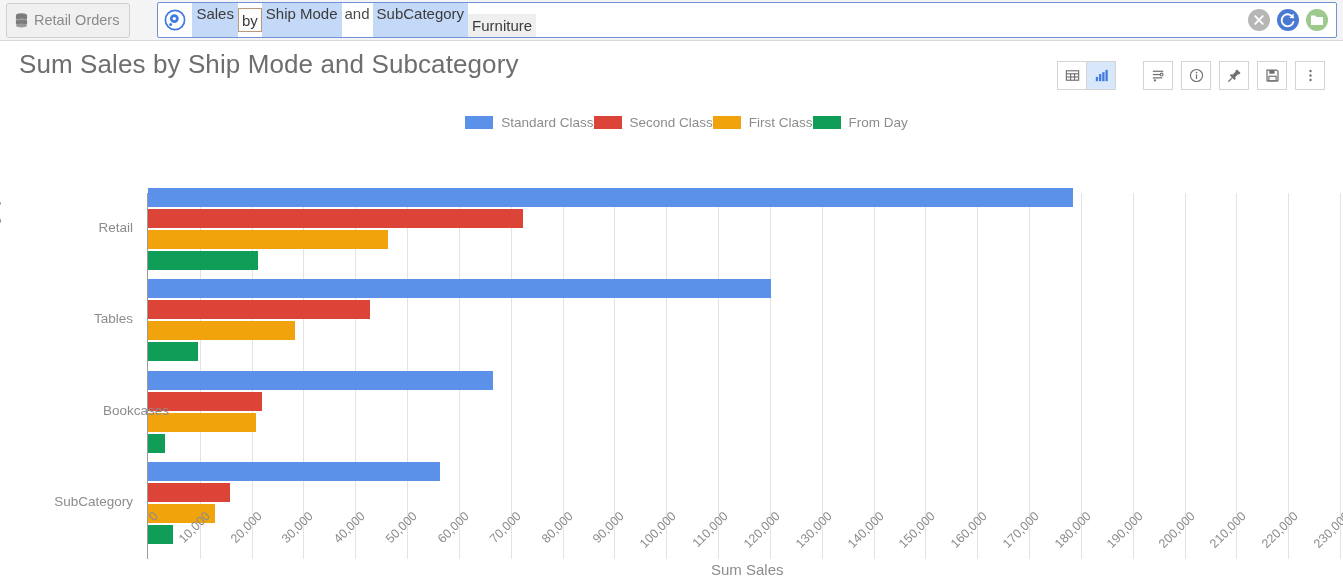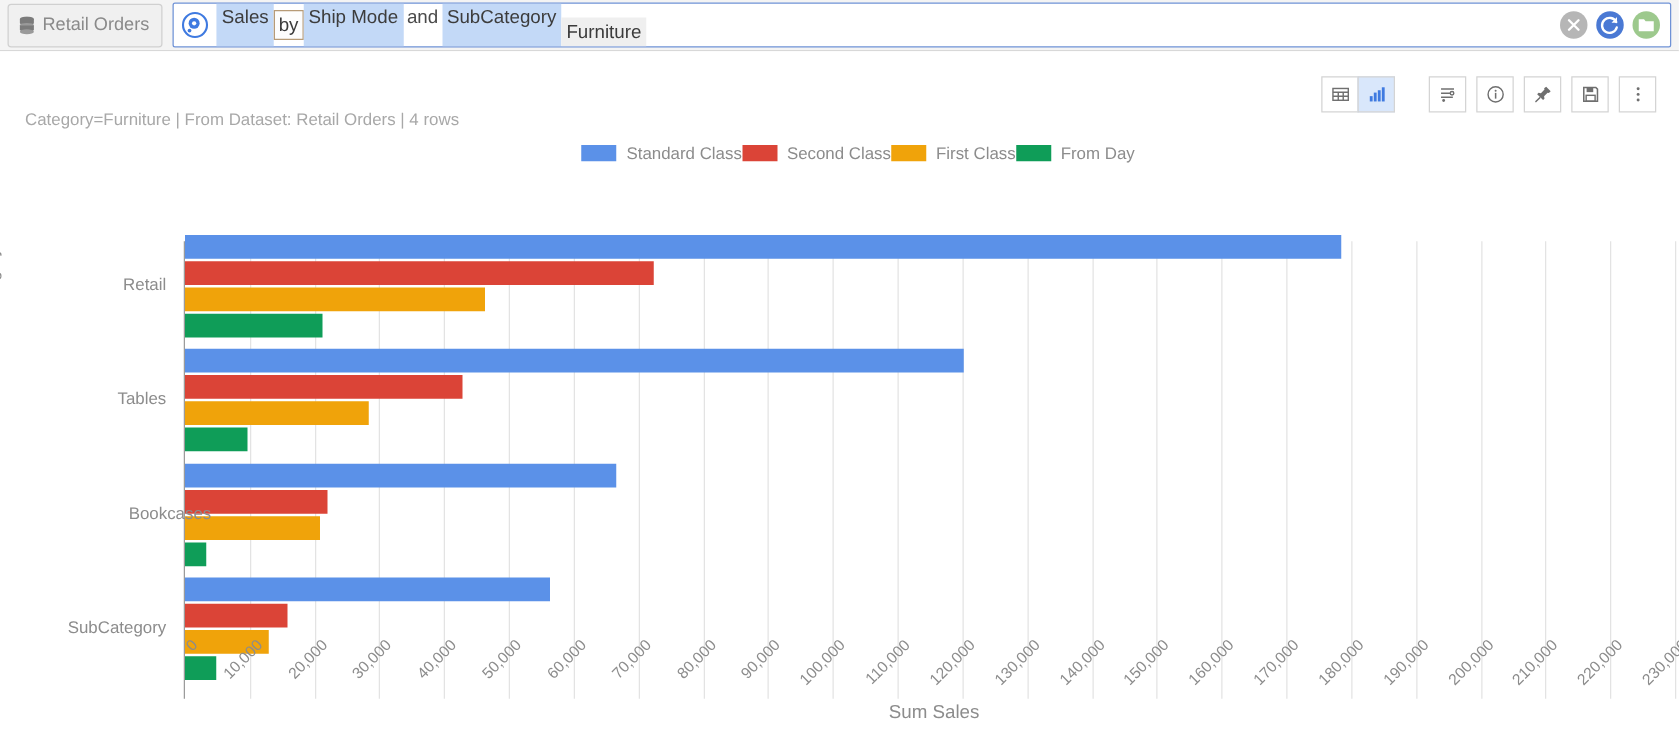--- a/index.html
+++ b/index.html
@@ -10,21 +10,21 @@
     font-family: "Liberation Sans", sans-serif;
     overflow: hidden;
   }
 
   
   #top-bar {
     position: absolute; left: 0; top: 0;
     width: 1343px; height: 41px;
     background: #f4f4f4;
     border-bottom: 1px solid #d8d8d8;
-    display: flex; align-items: center;
+    display: flex; align-items: center; gap: 19px;
   }
   #dataset-chip {
     margin-left: 6px;
     height: 35px;
     min-width: 108px;
     padding: 0 10px 0 8px;
     background: #f0f0f0;
     border: 1px solid #d0d0d0;
     border-radius: 3px;
     display: flex; align-items: center; gap: 6px;
@@ -246,21 +246,21 @@
           <path d="M5 6.4 h4.2 l1.3 1.6 h6.5 v8.0 h-12 z" fill="#ffffff"></path>
         </svg>
       </span>
     </div>
   </div>
 </div>
 
 <div id="panel">
 
   <div id="panel-head">
-    <div id="viz-subtitle">Category=Furniture | From Dataset: Retail Orders | 4 rows</div>
+    <div id="viz-title">Sum Sales by Ship Mode and Subcategory</div>
 
     <div id="viz-toolbar">
       <div class="tb-group">
         <div class="tb-btn">
           <svg viewBox="0 0 18 18" width="17" height="17">
             <rect x="2.5" y="4" width="13" height="10" fill="none" stroke="#6f6f6f" stroke-width="1.2"></rect>
             <line x1="2.5" y1="7.2" x2="15.5" y2="7.2" stroke="#6f6f6f" stroke-width="1.2"></line>
             <line x1="2.5" y1="10.6" x2="15.5" y2="10.6" stroke="#6f6f6f" stroke-width="1.2"></line>
             <line x1="7" y1="7.2" x2="7" y2="14" stroke="#6f6f6f" stroke-width="1.2"></line>
             <line x1="11.2" y1="7.2" x2="11.2" y2="14" stroke="#6f6f6f" stroke-width="1.2"></line>

